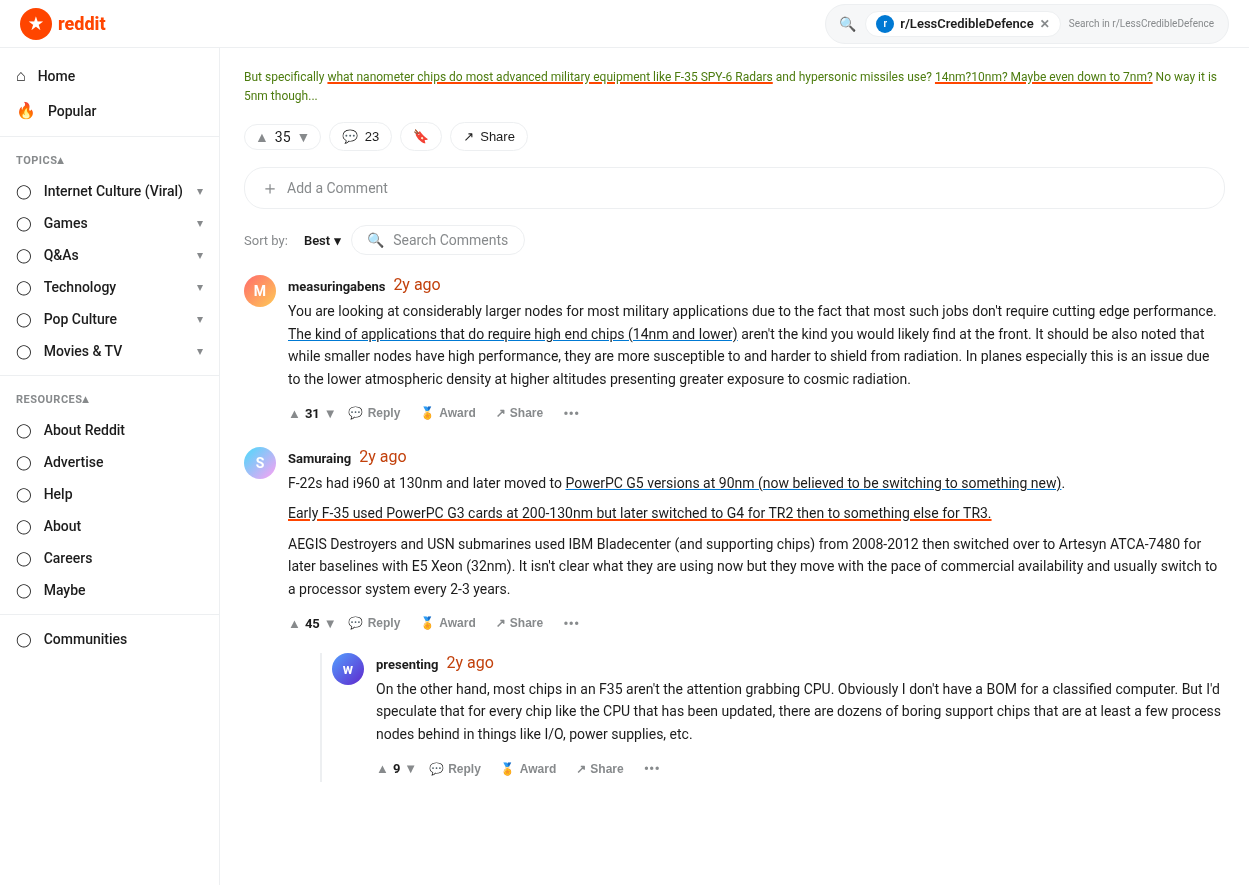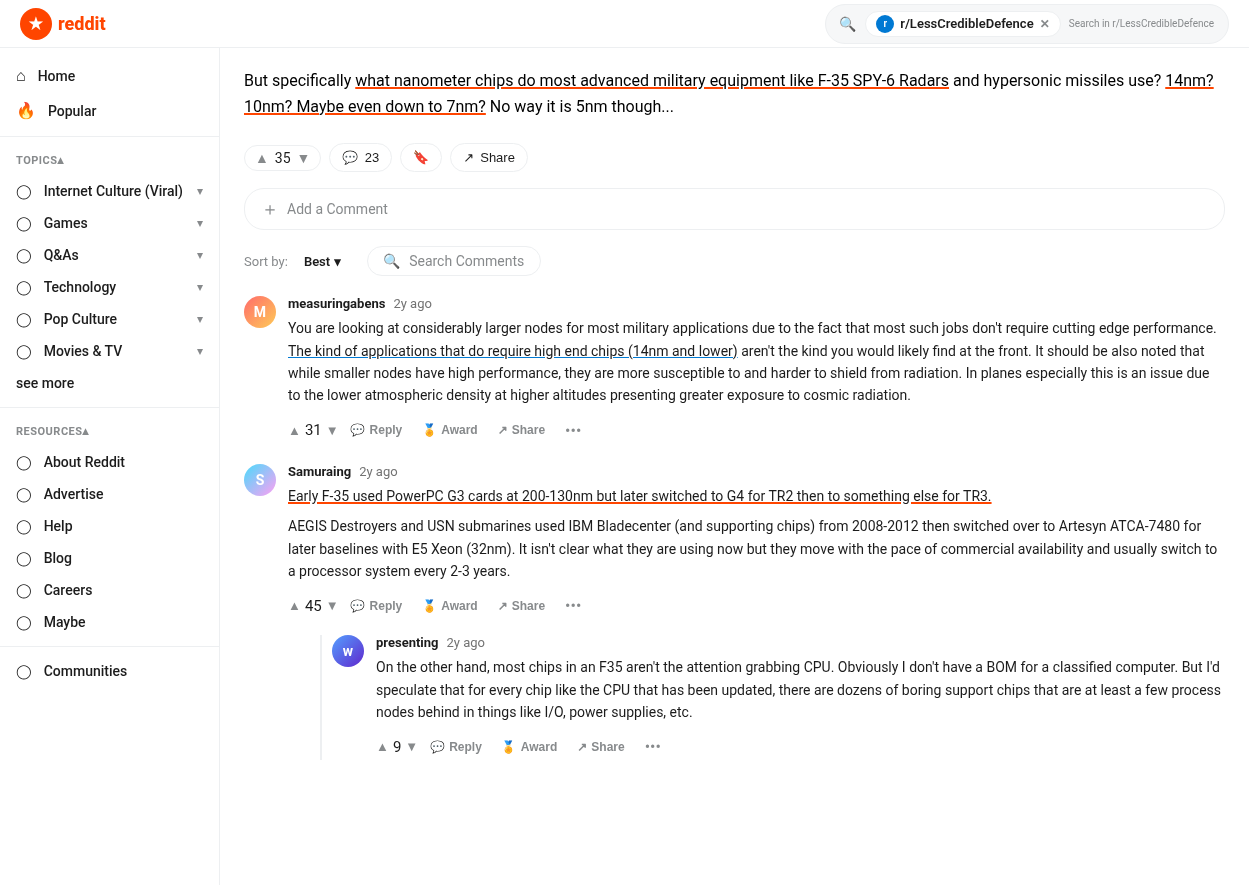--- a/index.html
+++ b/index.html
@@ -26,54 +26,54 @@
     .sidebar-section-header { display: flex; align-items: center; justify-content: flex-start; padding: 8px 16px; font-size: 11px; font-weight: 700; color: #878a8c; text-transform: uppercase; letter-spacing: 0.5px; }
     .sidebar-divider { height: 1px; background: #edeff1; margin: 8px 0; }
     .sidebar-expandable { display: flex; align-items: center; justify-content: space-between; padding: 8px 16px; cursor: pointer; }
     .sidebar-expandable-left { display: flex; align-items: center; gap: 12px; font-size: 14px; font-weight: 500; }
     .chevron { font-size: 12px; color: #878a8c; }
 
     
     .content { flex: 1; overflow-y: auto; padding: 20px 24px; background: #fff; }
 
     
-    .post-text { font-size: 16px; line-height: 1.6; color: #000000; margin-bottom: 24px; }
+    .post-text { font-size: 12px; line-height: 1.6; color: #4d7c0f; margin-bottom: 16px; }
 
     
     .post-actions { display: flex; align-items: center; gap: 8px; margin-bottom: 16px; }
     .vote-group { display: flex; align-items: center; gap: 6px; border: 1px solid #edeff1; border-radius: 20px; padding: 4px 10px; }
     .action-btn { display: flex; align-items: center; gap: 6px; padding: 6px 12px; border: 1px solid #edeff1; border-radius: 20px; cursor: pointer; font-size: 13px; color: #1c1c1c; background: #fff; }
     .vote-count { font-weight: 400; font-size: 14px; }
 
     
     .add-comment-btn { display: flex; align-items: center; gap: 8px; border: 1px solid #edeff1; border-radius: 20px; padding: 8px 16px; cursor: pointer; font-size: 14px; color: #878a8c; background: #fff; margin-bottom: 16px; }
     .add-icon { font-size: 18px; color: #878a8c; }
 
     
-    .sort-search-row { display: flex; align-items: center; gap: 16px; margin-bottom: 20px; }
+    .sort-search-row { display: flex; align-items: center; margin-bottom: 20px; }
     .sort-by { display: flex; align-items: center; gap: 6px; font-size: 13px; color: #878a8c; }
     .sort-dropdown { display: flex; align-items: center; gap: 4px; padding: 4px 10px; border-radius: 20px; cursor: pointer; font-size: 13px; font-weight: 600; color: #1c1c1c; }
     .search-comments-btn { display: flex; align-items: center; gap: 8px; padding: 6px 16px; border: 1px solid #edeff1; border-radius: 20px; background: #fff; cursor: pointer; color: #878a8c; font-size: 14px; }
 
     
     .comment { display: flex; gap: 12px; margin-bottom: 20px; }
     .comment-avatar { width: 32px; height: 32px; border-radius: 50%; flex-shrink: 0; overflow: hidden; }
     .avatar-measuringabens { background: linear-gradient(135deg, #ff6b6b, #feca57); }
     .avatar-samuraing { background: linear-gradient(135deg, #48dbfb, #ff9ff3); }
     .avatar-wrosecrans { background: linear-gradient(135deg, #54a0ff, #5f27cd); }
     .comment-body { flex: 1; }
     .comment-meta { display: flex; align-items: flex-end; gap: 8px; margin-bottom: 6px; }
     .comment-author { font-weight: 700; font-size: 13px; color: #1c1c1c; }
-    .comment-time { font-size: 13px; color: #737373; }
+    .comment-time { font-size: 16px; color: #c2410c; }
     .comment-text { font-size: 14px; line-height: 1.6; color: #1c1c1c; margin-bottom: 10px; }
     .comment-text p { margin-bottom: 8px; }
     .comment-actions { display: flex; align-items: center; gap: 4px; }
     .comment-vote-group { display: flex; align-items: center; gap: 4px; }
     .comment-action-btn { display: flex; align-items: center; gap: 4px; padding: 4px 8px; border-radius: 16px; cursor: pointer; font-size: 12px; font-weight: 700; color: #878a8c; background: transparent; border: none; }
-    .comment-vote-count { font-weight: 400; font-size: 15px; color: #1c1c1c; }
+    .comment-vote-count { font-weight: 700; font-size: 13px; color: #1c1c1c; }
     .comment-more { color: #878a8c; font-size: 16px; cursor: pointer; padding: 4px 8px; border-radius: 16px; }
 
     .nested-comment { margin-left: 32px; margin-top: 16px; }
     .thread-line { width: 2px; background: #edeff1; margin-right: 10px; flex-shrink: 0; cursor: pointer; }
   </style>
 </head>
 <body>
 
 <div class="header">
   <div class="logo">
@@ -146,23 +146,20 @@
       <span class="chevron">▾</span>
     </div>
     <div class="sidebar-expandable">
       <div class="sidebar-expandable-left">
         <span>◯</span>
         <span>Movies &amp; TV</span>
       </div>
       <span class="chevron">▾</span>
     </div>
 
-    <div class="sidebar-item">
-      <span>see more</span>
-    </div>
 
     <div class="sidebar-divider"></div>
 
     <div class="sidebar-section-header">
       <span>RESOURCES</span>
       <span class="chevron">▴</span>
     </div>
 
     <div class="sidebar-item">
       <span>◯</span>
@@ -171,21 +168,21 @@
     <div class="sidebar-item">
       <span>◯</span>
       <span>Advertise</span>
     </div>
     <div class="sidebar-item">
       <span>◯</span>
       <span>Help</span>
     </div>
     <div class="sidebar-item">
       <span>◯</span>
-      <span>Blog</span>
+      <span>About</span>
     </div>
     <div class="sidebar-item">
       <span>◯</span>
       <span>Careers</span>
     </div>
     <div class="sidebar-item">
       <span>◯</span>
       <span>Maybe</span>
     </div>
 
@@ -275,20 +272,21 @@
     </div>
 
     <div class="comment">
       <div class="comment-avatar avatar-samuraing" style="display:flex;align-items:center;justify-content:center;color:white;font-weight:700;font-size:14px;">S</div>
       <div class="comment-body">
         <div class="comment-meta">
           <span class="comment-author">Samuraing</span>
           <span class="comment-time">2y ago</span>
         </div>
         <div class="comment-text">
+          <p>F-22s had i960 at 130nm and later moved to <span style="text-decoration: underline; text-decoration-color: #0079d3; color: #1c1c1c;">PowerPC G5 versions at 90nm (now believed to be switching to something new)</span>.</p>
           <p><span style="text-decoration: underline; text-decoration-color: #ff4500; text-decoration-thickness: 2px; color: #1c1c1c;">Early F-35 used PowerPC G3 cards at 200-130nm but later switched to G4 for TR2 then to something else for TR3.</span></p>
           <p>AEGIS Destroyers and USN submarines used IBM Bladecenter (and supporting chips) from 2008-2012 then switched over to Artesyn ATCA-7480 for later baselines with E5 Xeon (32nm). It isn't clear what they are using now but they move with the pace of commercial availability and usually switch to a processor system every 2-3 years.</p>
         </div>
         <div class="comment-actions">
           <div class="comment-vote-group">
             <span style="cursor:pointer;color:#878a8c;font-size:13px;">▲</span>
             <span class="comment-vote-count">45</span>
             <span style="cursor:pointer;color:#878a8c;font-size:13px;">▼</span>
           </div>
           <button class="comment-action-btn">

